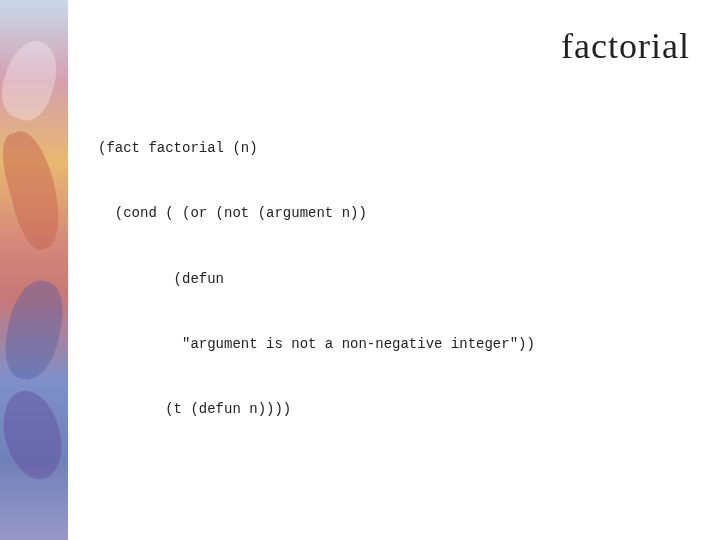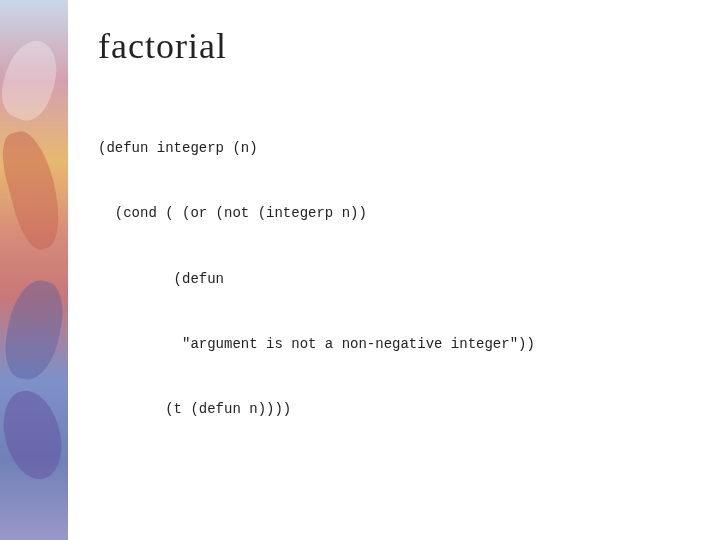--- a/index.html
+++ b/index.html
@@ -97,21 +97,21 @@
     .content-area {
       margin-left: 68px;
       flex: 1;
       display: flex;
       flex-direction: column;
       padding: 20px 30px 10px 30px;
     }
 
     
     .slide-title {
-      text-align: left;
+      text-align: right;
       font-size: 36px;
       font-weight: normal;
       font-family: Georgia, 'Times New Roman', serif;
       color: #222222;
       margin-bottom: 28px;
       margin-top: 5px;
       letter-spacing: 1px;
     }
 
     
@@ -136,22 +136,22 @@
   <div class="left-decoration">
     <div class="left-deco-extra"></div>
     <div class="left-deco-extra2"></div>
   </div>
 
   <div class="content-area">
 
     <h1 class="slide-title">factorial</h1>
 
     <div class="code-block">
-      <span class="code-line">(defun integerp (n)</span>
-      <span class="code-line">  (cond ( (or (not (integerp n))</span>
+      <span class="code-line">(fact factorial (n)</span>
+      <span class="code-line">  (cond ( (or (not (argument n))</span>
       <span class="code-line">         (defun</span>
       <span class="code-line">          "argument is not a non-negative integer"))</span>
       <span class="code-line">        (t (defun n))))</span>
       <span class="code-line"></span>
       
       
       
       
       
       

